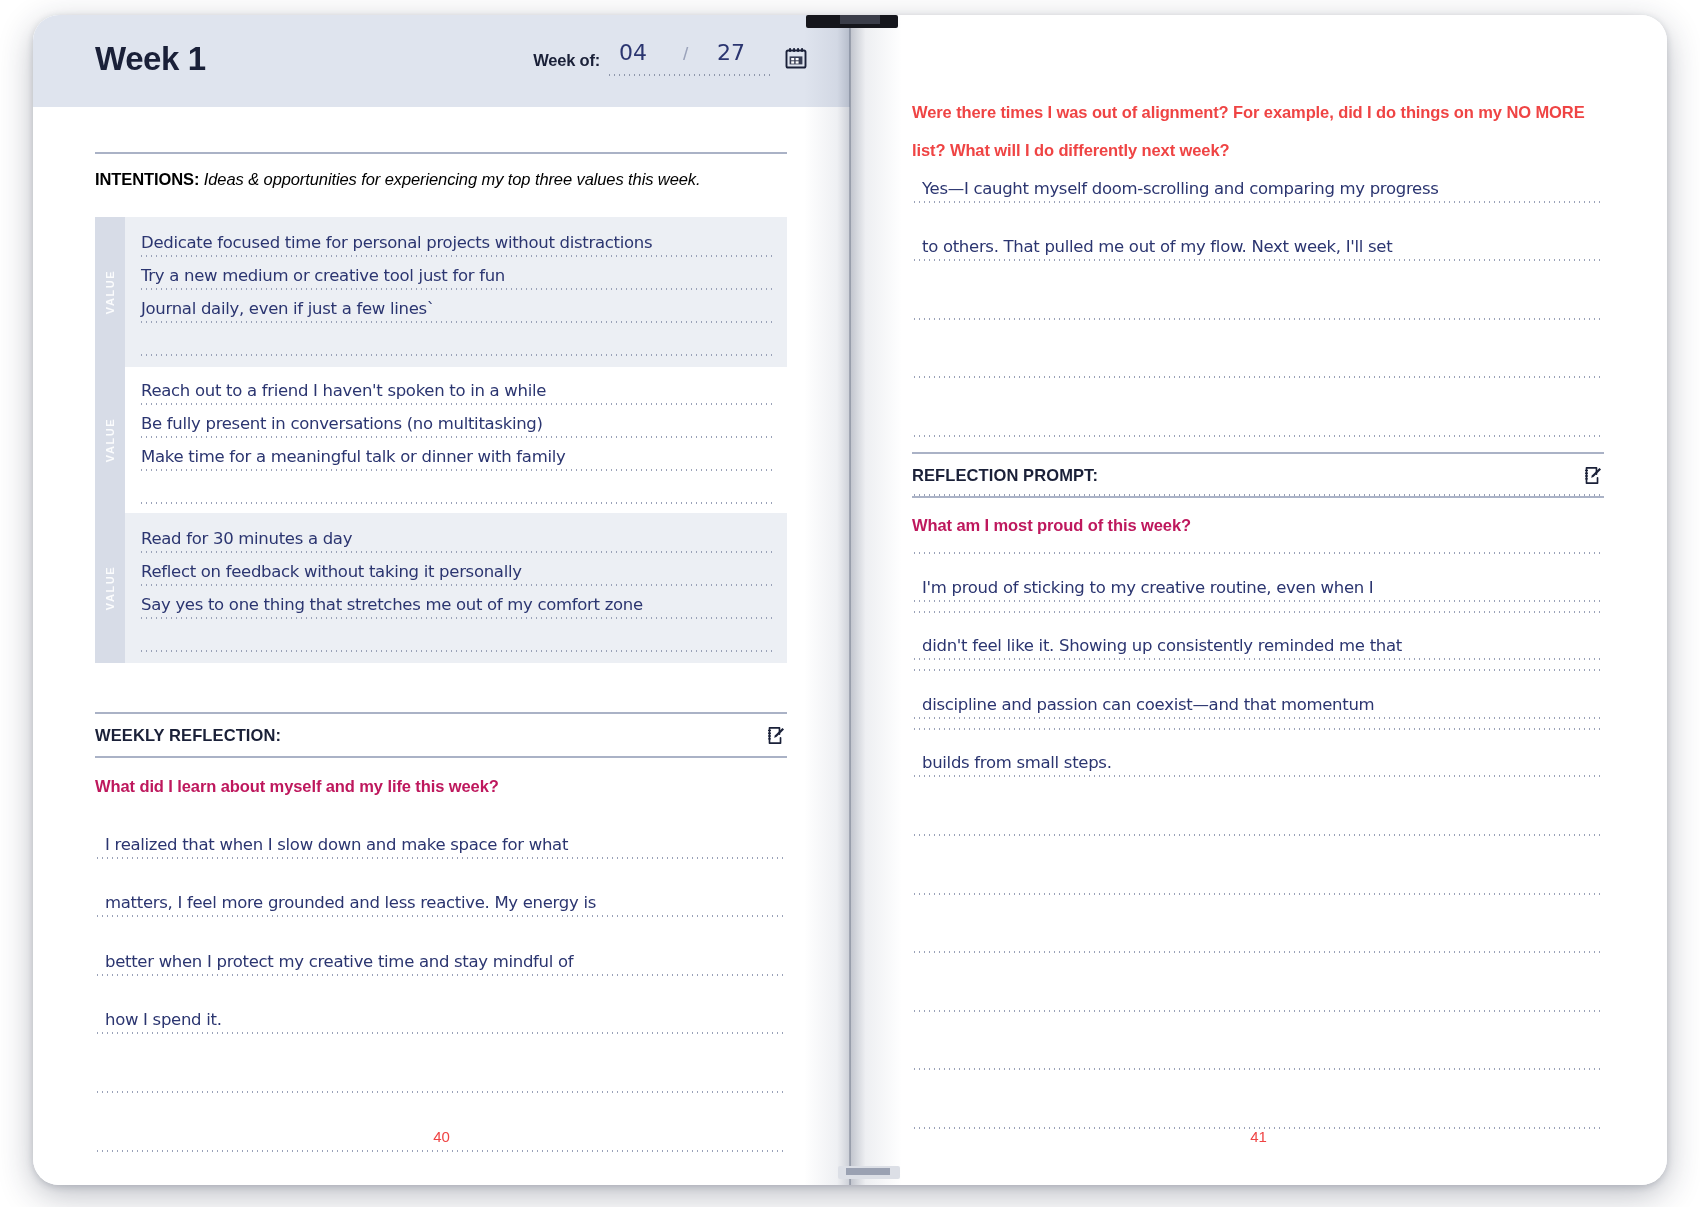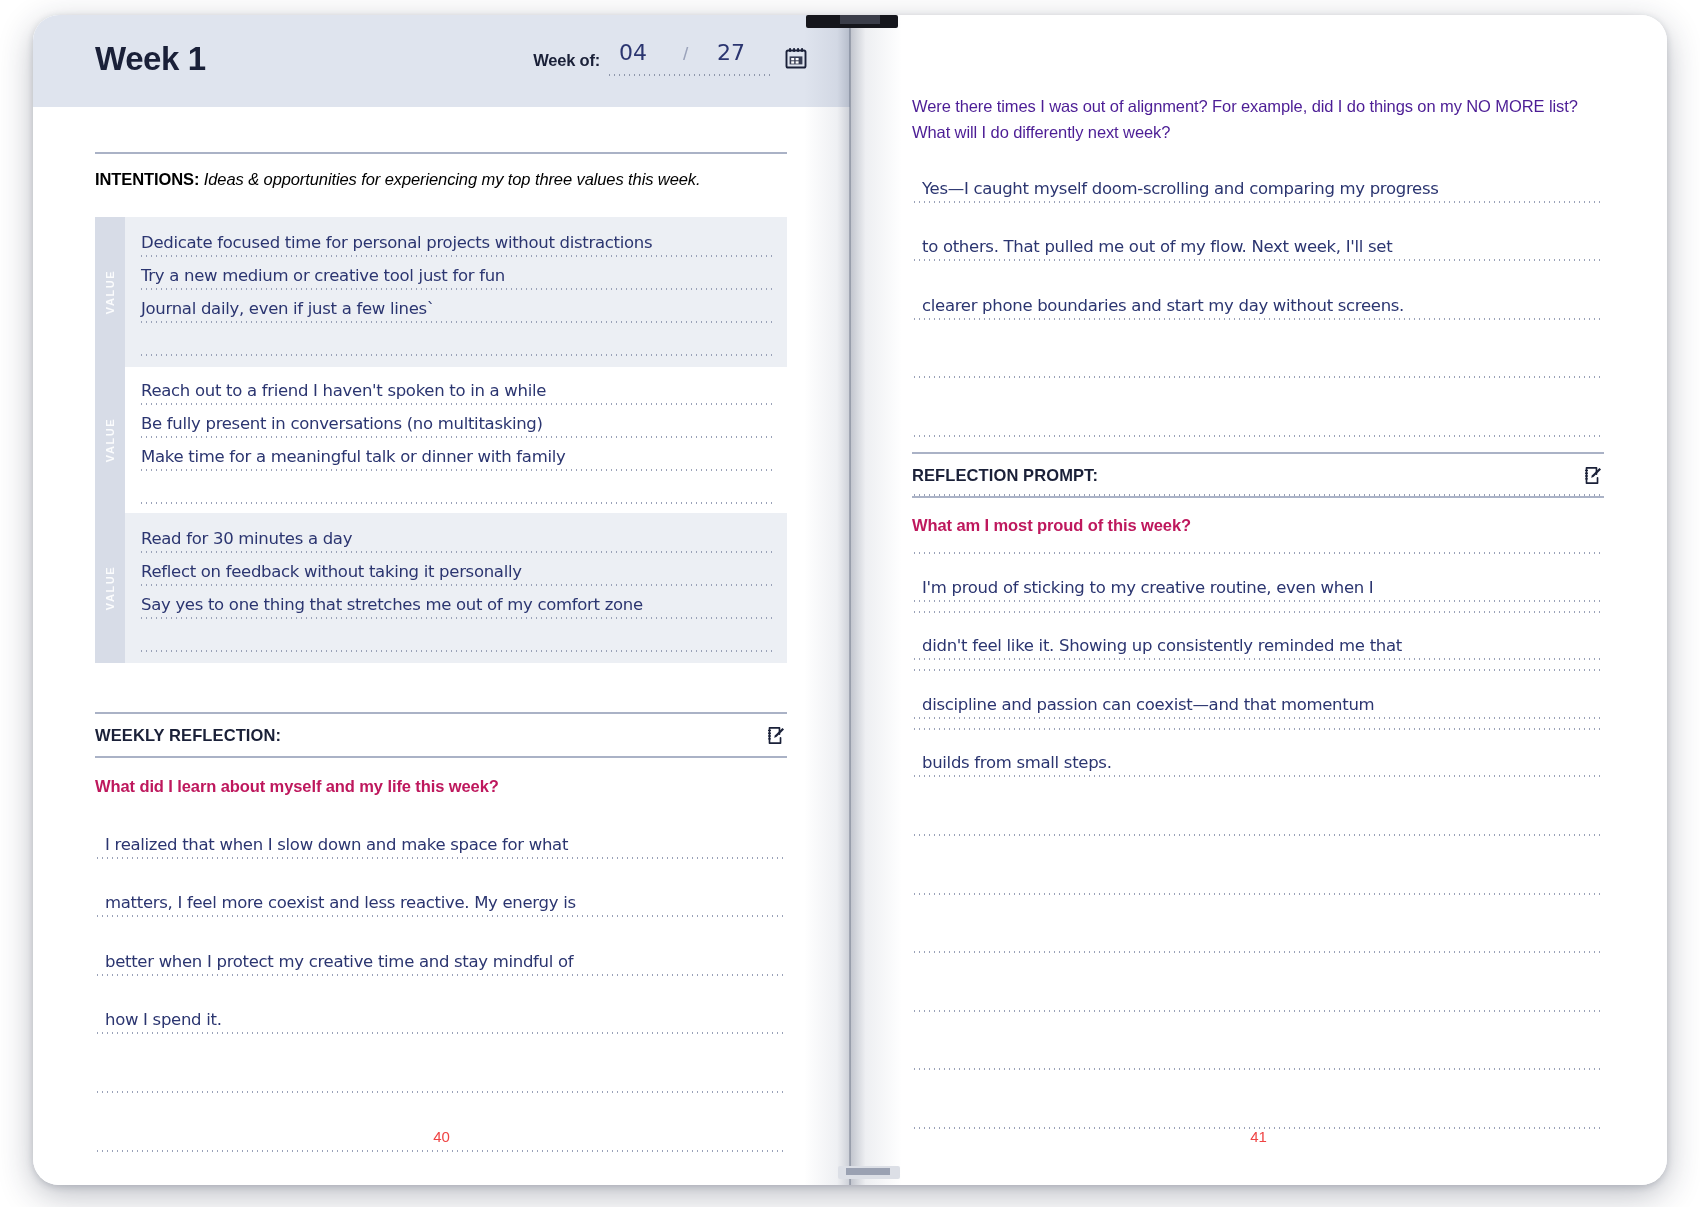--- a/index.html
+++ b/index.html
@@ -186,22 +186,22 @@
     background-image:radial-gradient(circle, #9aa2b8 .9px, transparent 1px);
     background-size:5px 2px;background-repeat:repeat-x;
   }
   .pagenum{
     position:absolute;bottom:40px;width:100%;text-align:center;
     font-size:15px;color:#ef4444;
   }
   
   .rp-q{
     position:absolute;left:62px;width:690px;
-    font-size:16.5px;font-weight:normal;color:#4c1d95;
-    line-height:26px;letter-spacing:-.1px;
+    font-size:16.5px;font-weight:bold;color:#ef4444;
+    line-height:38px;letter-spacing:-.1px;
   }
 </style>
 </head>
 <body>
 
 <div class="stage">
   <div class="book">
 
     <div class="page page-left">
 
@@ -326,21 +326,21 @@
       </div>
 
       <div class="prompt-q" style="top:762px;">What did I learn about myself and my life this week?</div>
 
       <div class="ans" style="left:62px;top:786px;">
         <div class="ansline">
           <div class="txt">I realized that when I slow down and make space for what</div>
           <div class="dots"></div>
         </div>
         <div class="ansline">
-          <div class="txt">matters, I feel more coexist and less reactive. My energy is</div>
+          <div class="txt">matters, I feel more grounded and less reactive. My energy is</div>
           <div class="dots"></div>
         </div>
         <div class="ansline">
           <div class="txt">better when I protect my creative time and stay mindful of</div>
           <div class="dots"></div>
         </div>
         <div class="ansline">
           <div class="txt">how I spend it.</div>
           <div class="dots"></div>
         </div>
@@ -373,21 +373,20 @@
       <div class="ans" style="left:62px;top:130px;">
         <div class="ansline">
           <div class="txt">Yes—I caught myself doom-scrolling and comparing my progress</div>
           <div class="dots"></div>
         </div>
         <div class="ansline">
           <div class="txt">to others. That pulled me out of my flow. Next week, I'll set</div>
           <div class="dots"></div>
         </div>
         <div class="ansline">
-          <div class="txt">clearer phone boundaries and start my day without screens.</div>
           <div class="dots"></div>
         </div>
         <div class="ansline">
           <div class="txt"></div>
           <div class="dots"></div>
         </div>
         <div class="ansline">
           <div class="txt"></div>
           <div class="dots"></div>
         </div>

